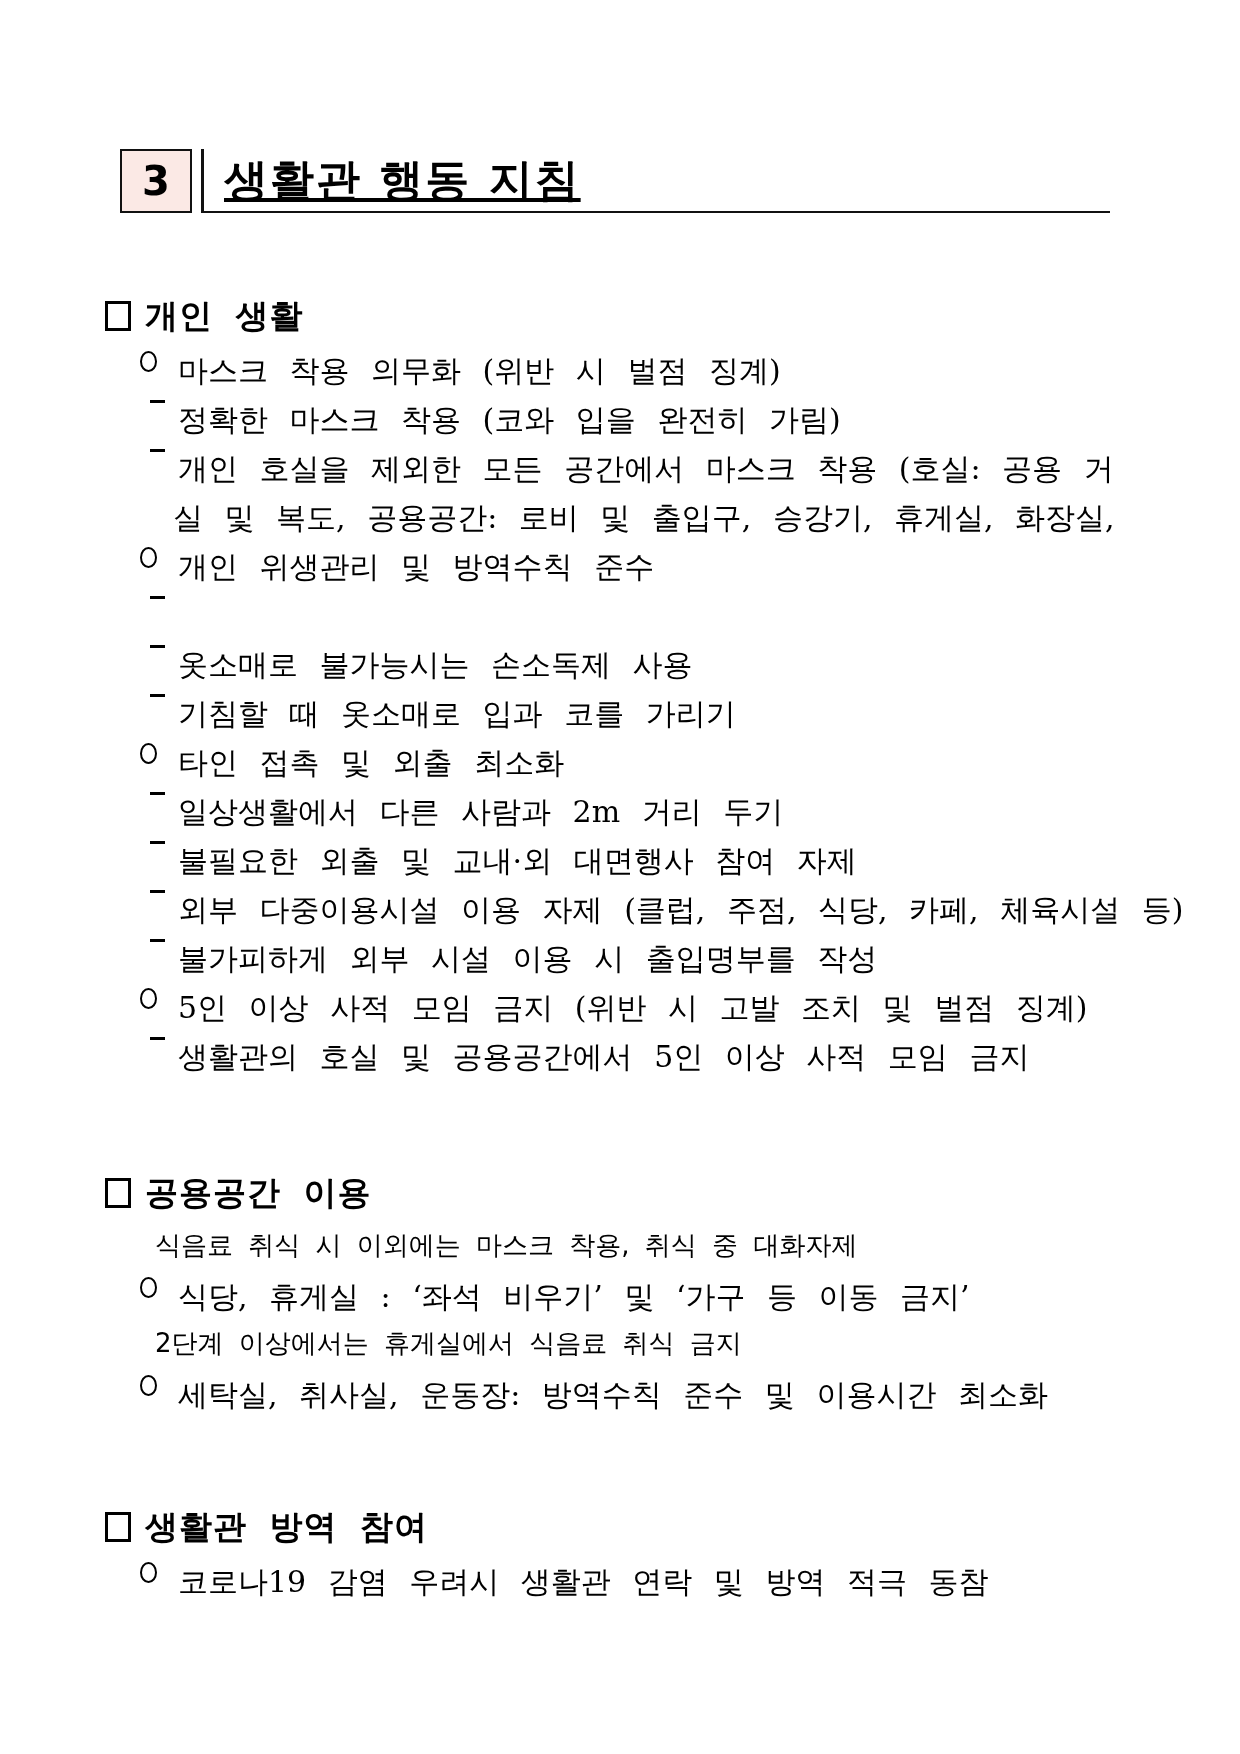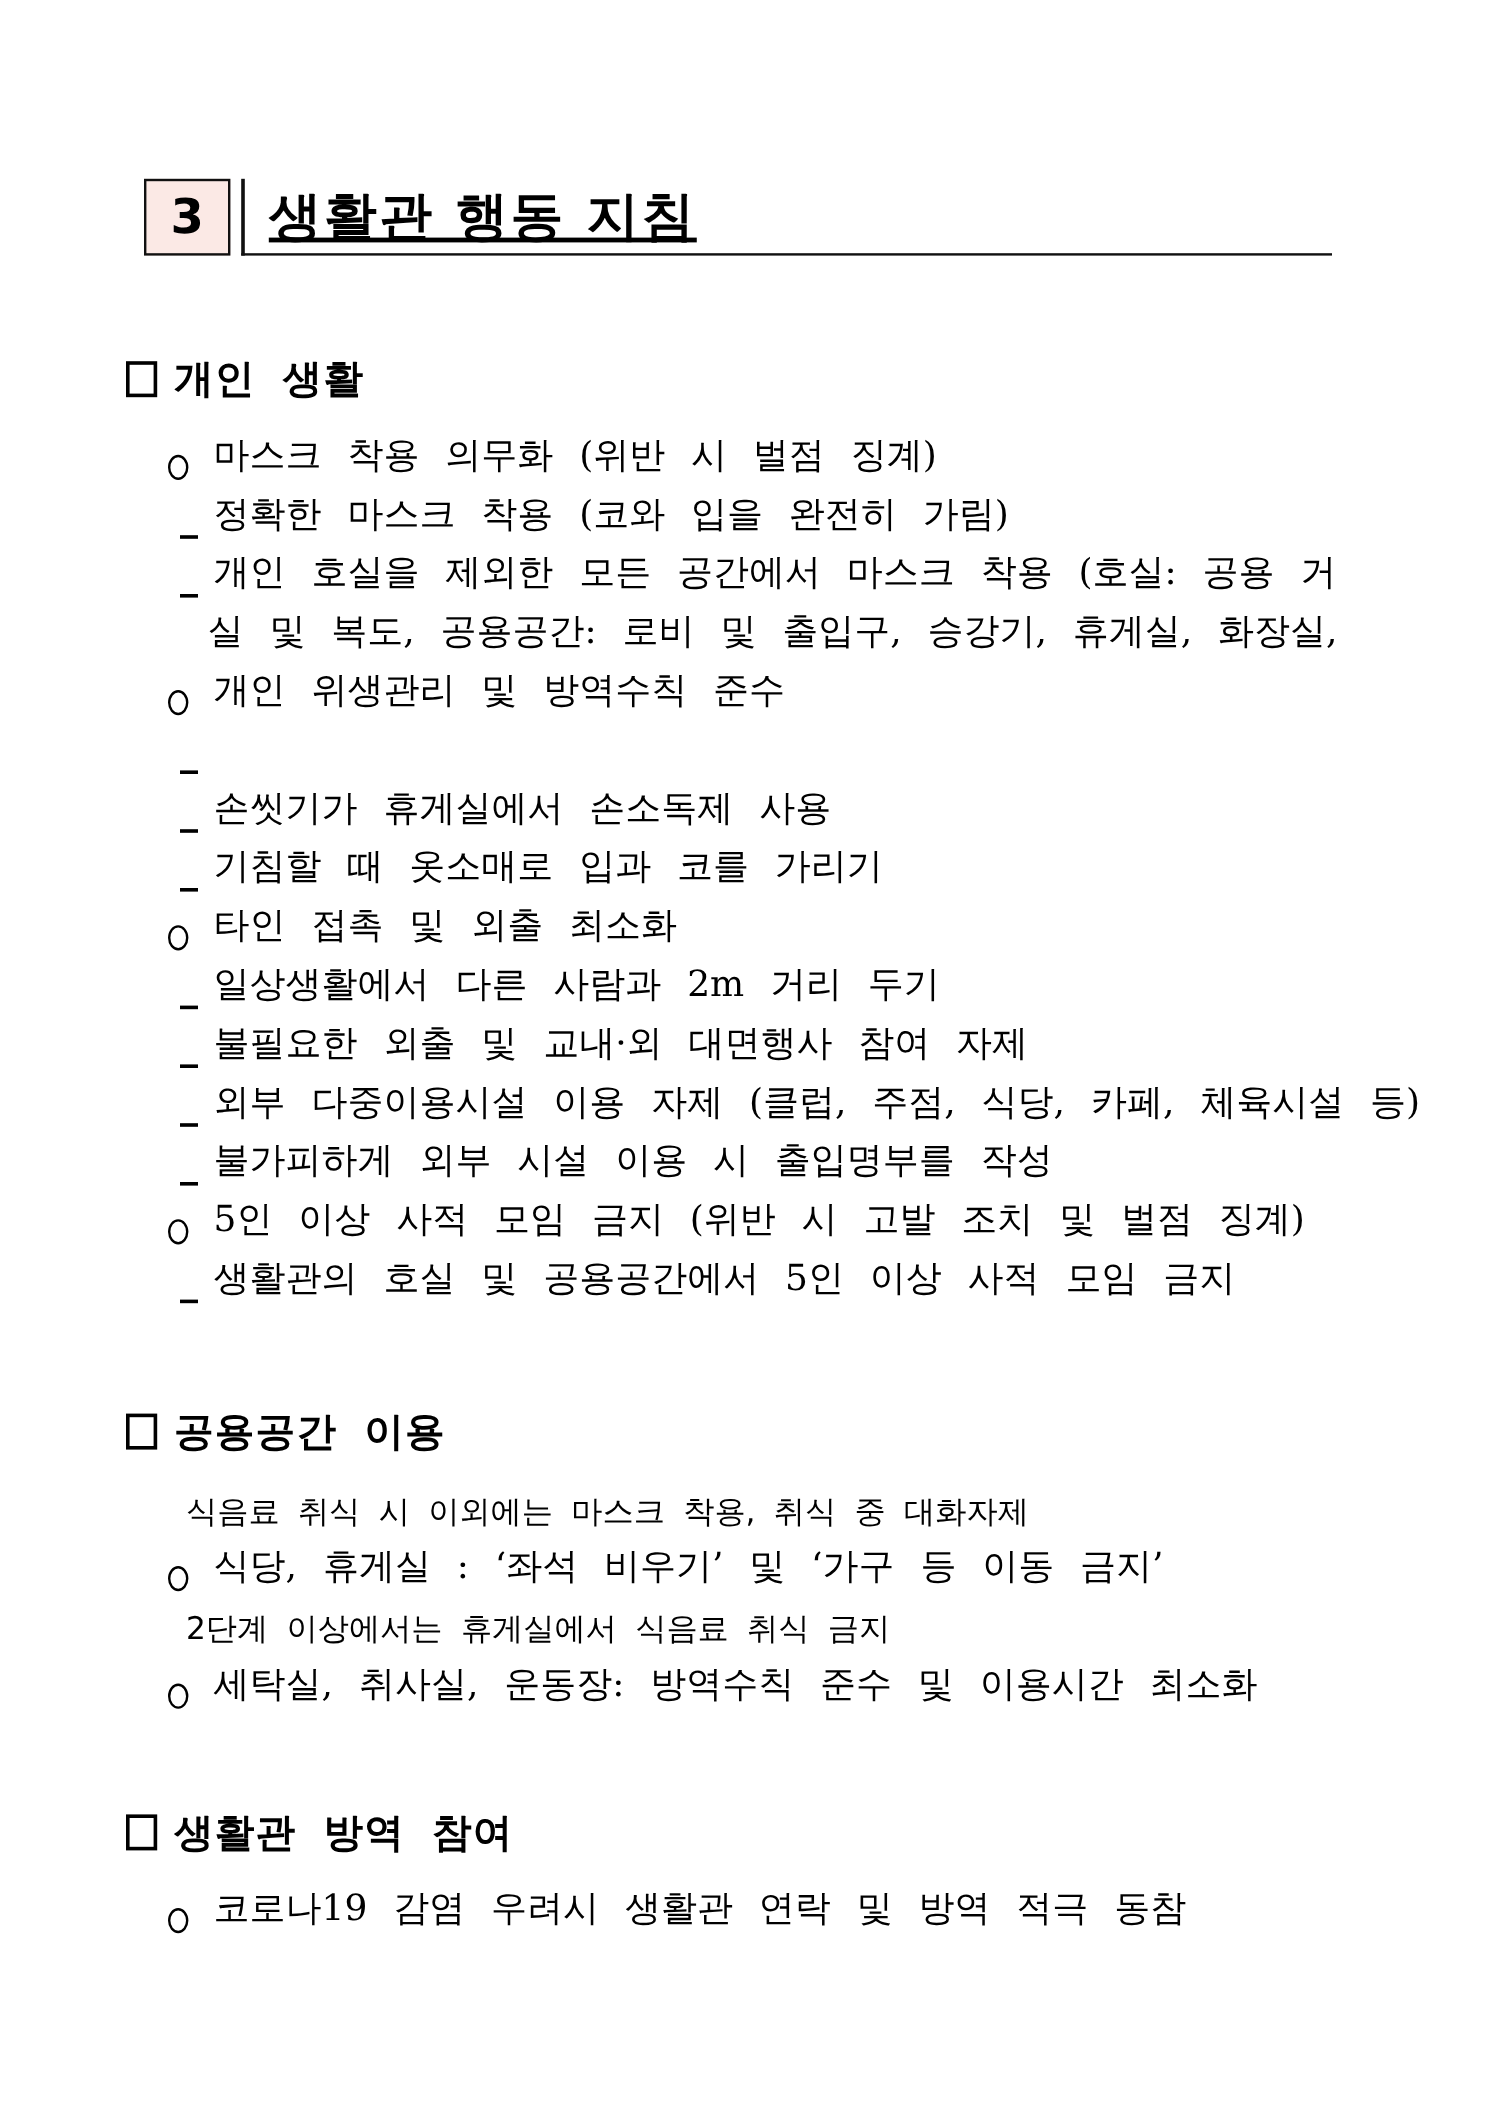--- a/index.html
+++ b/index.html
@@ -74,21 +74,21 @@
     flex: none;
     width: 26px;
     height: 30px;
     border: 3px solid #000000;
     margin-right: 14px;
     box-sizing: border-box;
   }
 
   .item {
     display: flex;
-    align-items: flex-end;
+    align-items: flex-start;
     height: 49px;
     font-size: 30px;
     word-spacing: 12px;
     white-space: nowrap;
   }
   .item .item-text { white-space: nowrap; }
 
   .item.circle { padding-left: 35px; }
   .bullet-circle {
     flex: none;
@@ -152,21 +152,21 @@
         </div>
         <div class="item circle">
           <span class="bullet-circle"></span>
           <span class="item-text">개인 위생관리 및 방역수칙 준수</span>
         </div>
         <div class="item dash">
           <span class="bullet-dash"></span>
         </div>
         <div class="item dash">
           <span class="bullet-dash"></span>
-          <span class="item-text">손씻기가 휴게실에서 손소독제 사용</span>
+          <span class="item-text">옷소매로 불가능시는 손소독제 사용</span>
         </div>
         <div class="item dash">
           <span class="bullet-dash"></span>
           <span class="item-text">기침할 때 옷소매로 입과 코를 가리기</span>
         </div>
         <div class="item circle">
           <span class="bullet-circle"></span>
           <span class="item-text">타인 접촉 및 외출 최소화</span>
         </div>
         <div class="item dash">

